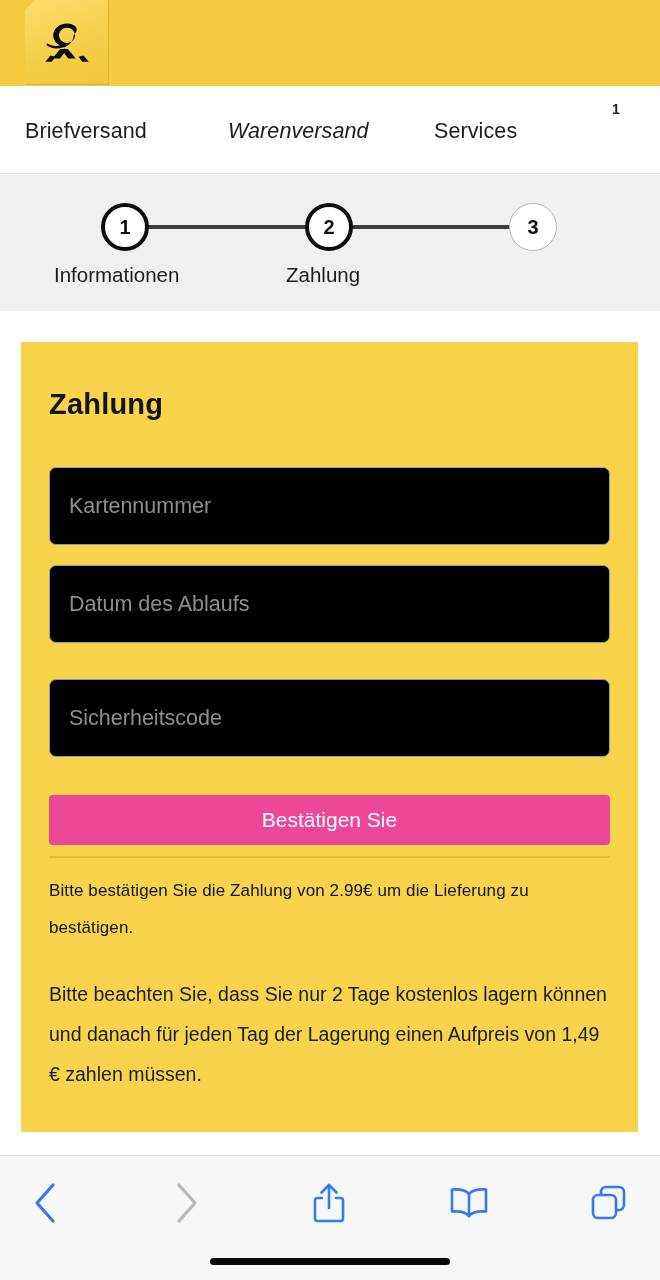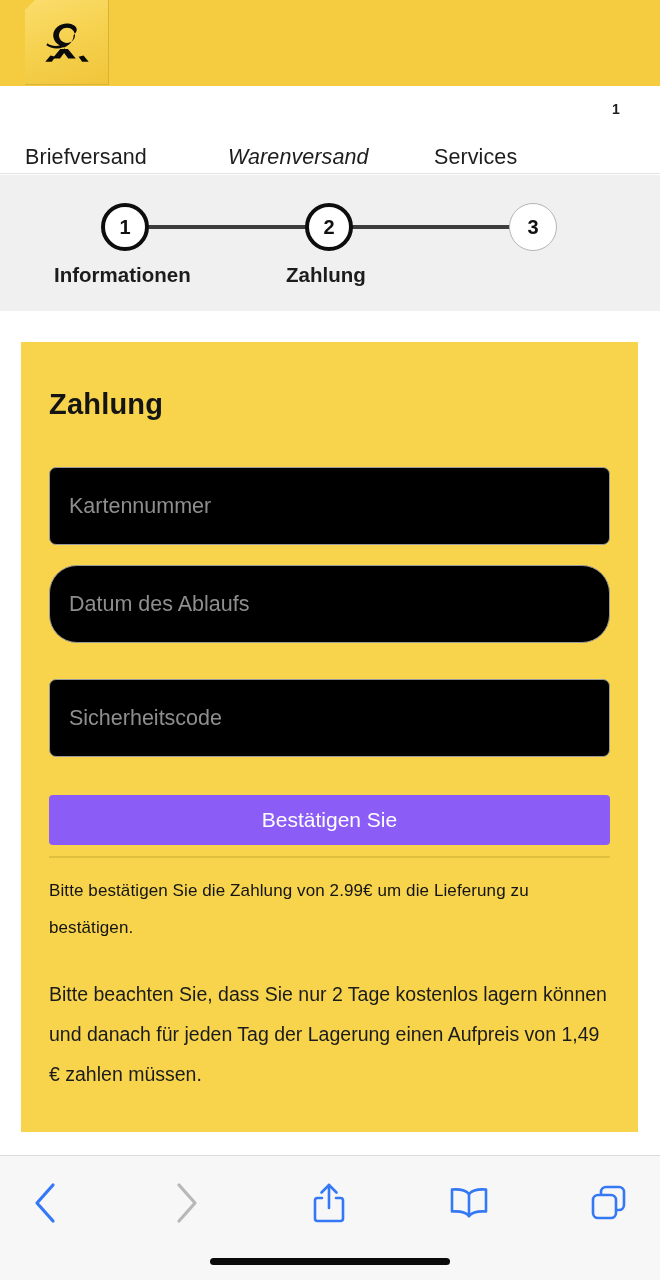--- a/index.html
+++ b/index.html
@@ -57,21 +57,21 @@
     position: absolute;
     left: 0; top: 86px;
     width: 660px;
     height: 88px;
     background: #ffffff;
     border-bottom: 1px solid #e3e3e3;
   }
   .nav-items {
     position: absolute;
     left: 0; top: 0;
-    width: 531px; height: 88px; margin-top: 26px;
+    width: 531px; height: 88px;
   }
   .nav-item {
     position: absolute;
     top: 33px;
     font-size: 21.5px;
     color: #1d1d1d;
     letter-spacing: 0.1px;
     white-space: nowrap;
     cursor: pointer;
   }
@@ -130,21 +130,20 @@
   .step.s1 { left: 101px; }
   .step.s2 { left: 305px; }
   .step.s3 { left: 509px; }
 
   .step-label {
     position: absolute;
     top: 88px;
     font-size: 20.5px;
     color: #1c1c1c;
     white-space: nowrap;
-    font-weight: bold;
   }
   .step-label.sl1 { left: 54px; }
   .step-label.sl2 { left: 286px; }
 
   
   .payment-card {
     position: absolute;
     left: 21px;
     top: 342px;
     width: 617px;
@@ -170,30 +169,30 @@
     border: 1px solid #9a9a9a;
     border-radius: 7px;
     display: flex;
     align-items: center;
     padding-left: 19px;
     font-size: 21.5px;
     color: #8e8e8e;
     cursor: text;
   }
   .field.f1 { top: 125px; }
-  .field.f2 { top: 223px; border-radius: 28px; }
+  .field.f2 { top: 223px; }
   .field.f3 { top: 337px; }
 
   .confirm-button {
     position: absolute;
     left: 28px;
     top: 453px;
     width: 561px;
     height: 50px;
-    background: #8b5cf6;
+    background: #ec4899;
     border: none;
     border-radius: 4px;
     color: #ffffff;
     font-size: 21px;
     font-family: "Liberation Sans", sans-serif;
     cursor: pointer;
     display: flex;
     align-items: center;
     justify-content: center;
   }

